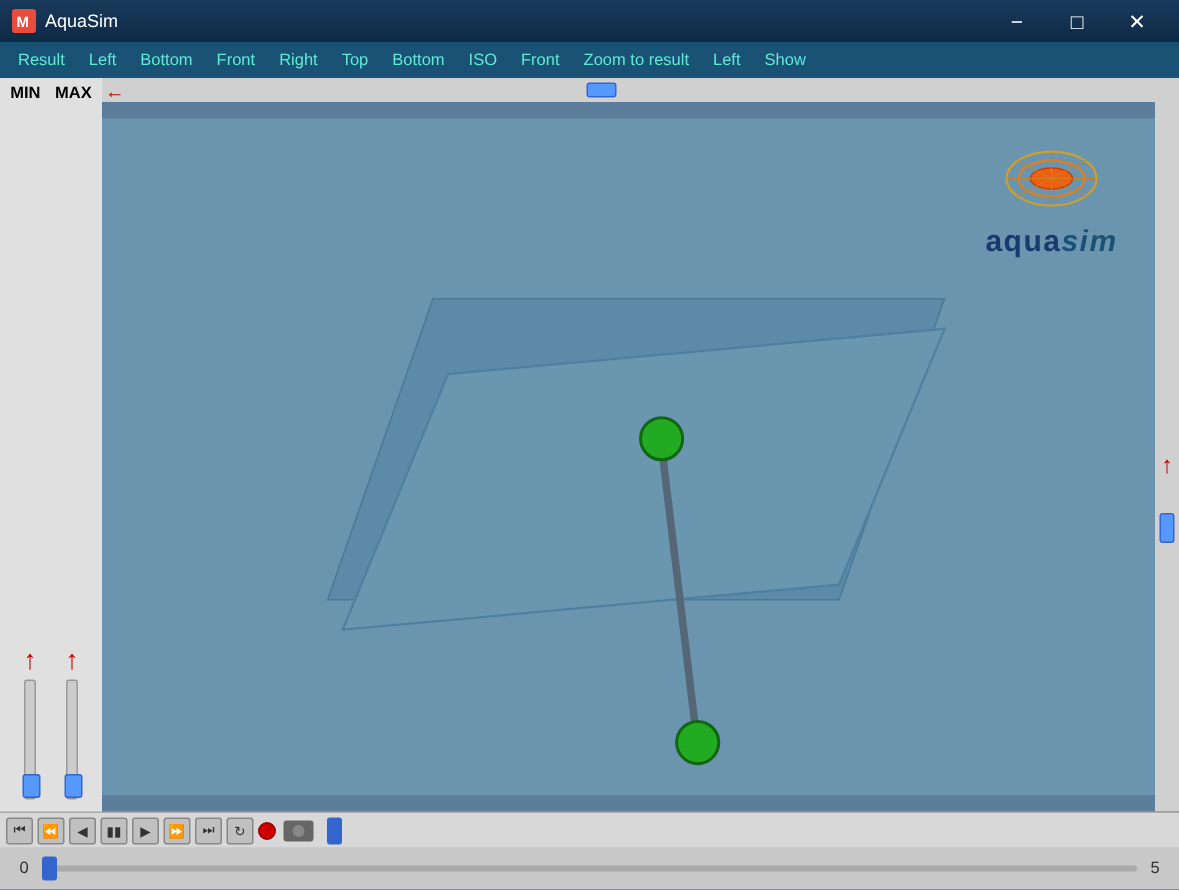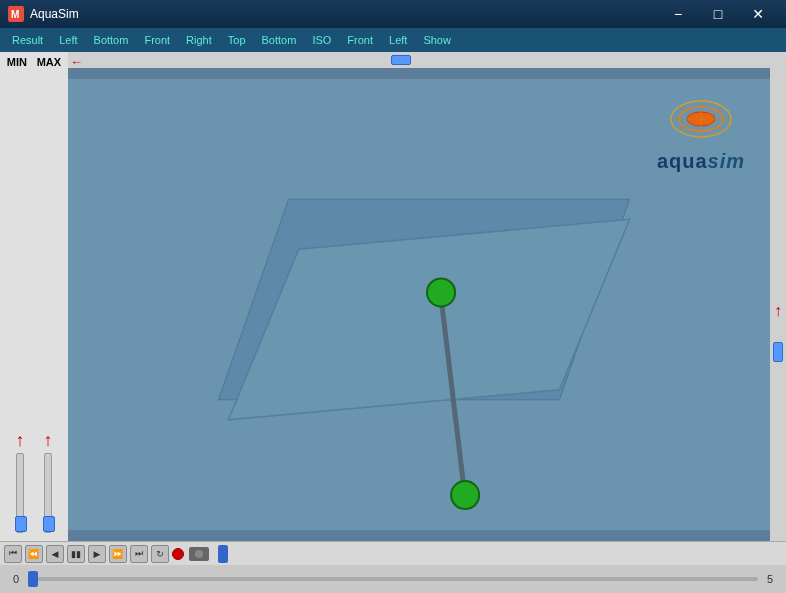--- a/index.html
+++ b/index.html
@@ -304,20 +304,21 @@
 <div class="menu-bar">
   <span class="menu-item">Result</span>
   <span class="menu-item">Left</span>
   <span class="menu-item">Bottom</span>
   <span class="menu-item">Front</span>
   <span class="menu-item">Right</span>
   <span class="menu-item">Top</span>
   <span class="menu-item">Bottom</span>
   <span class="menu-item">ISO</span>
   <span class="menu-item">Front</span>
+  <span class="menu-item">Zoom to result</span>
   <span class="menu-item">Left</span>
   <span class="menu-item">Show</span>
 </div>
 
 <div class="main-layout">
 
   <div class="left-panel">
     <div class="min-max-labels">
       <span>MIN</span>
       <span>MAX</span>

